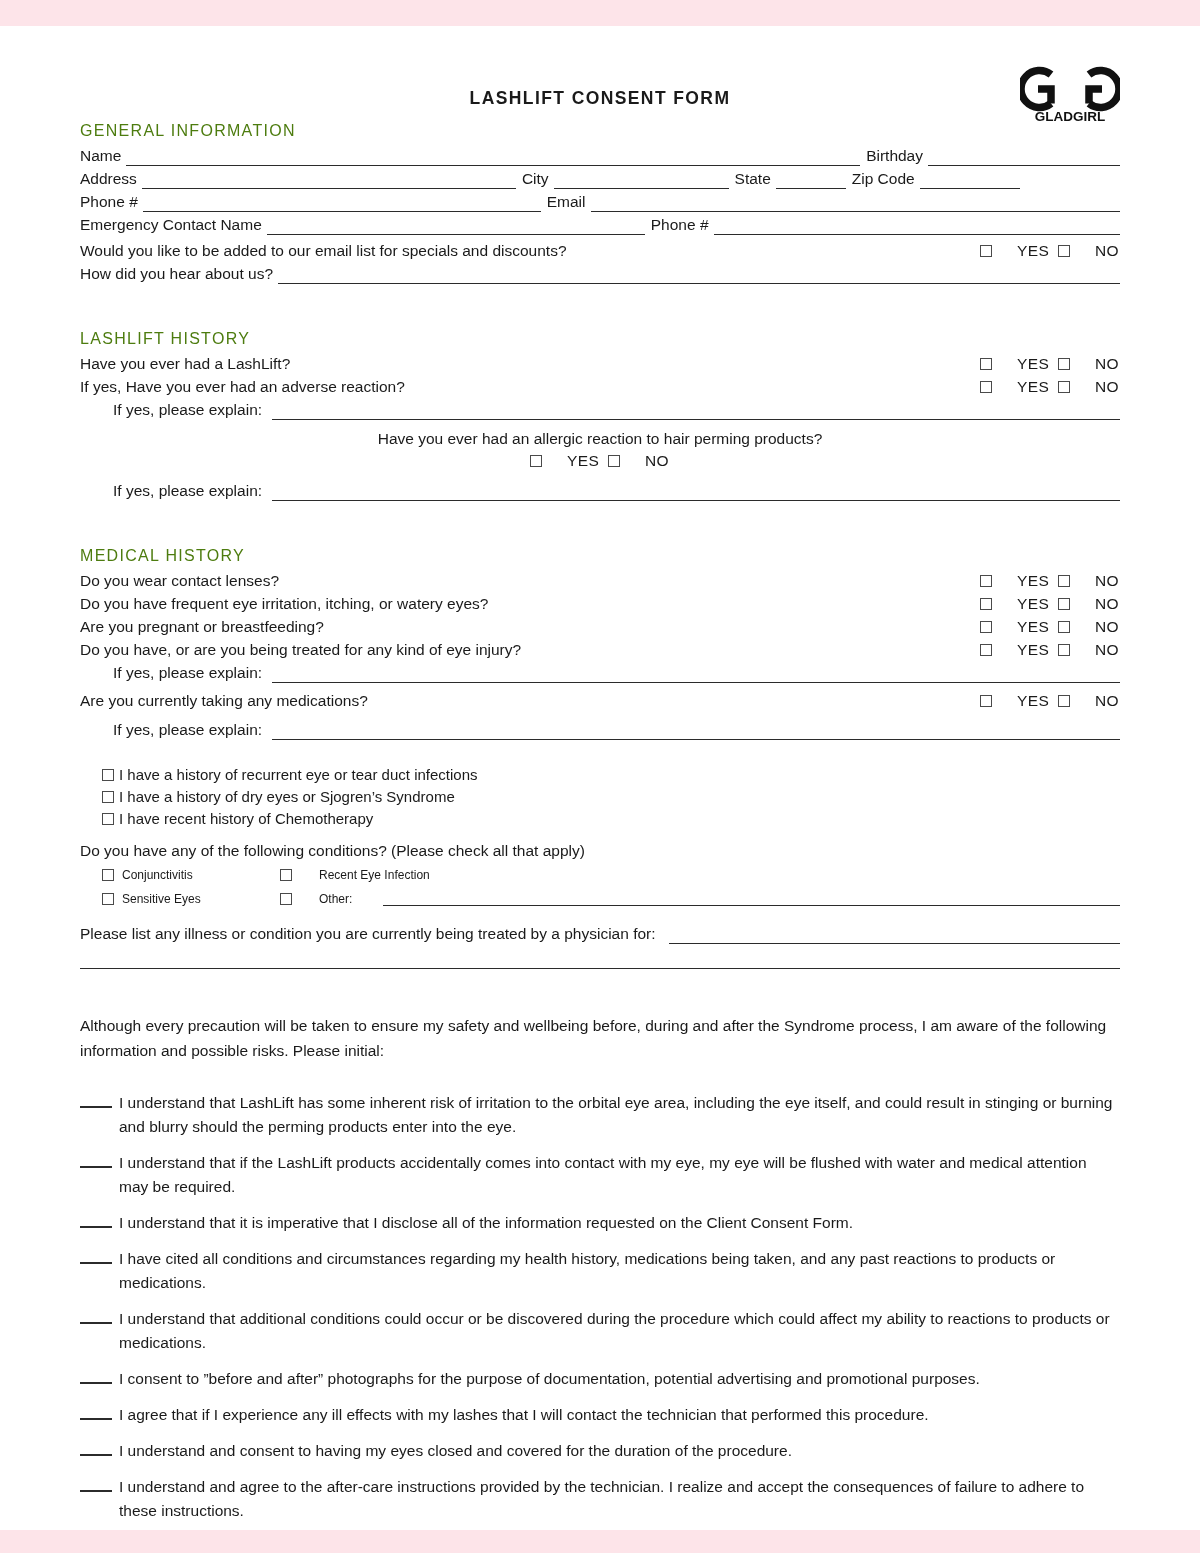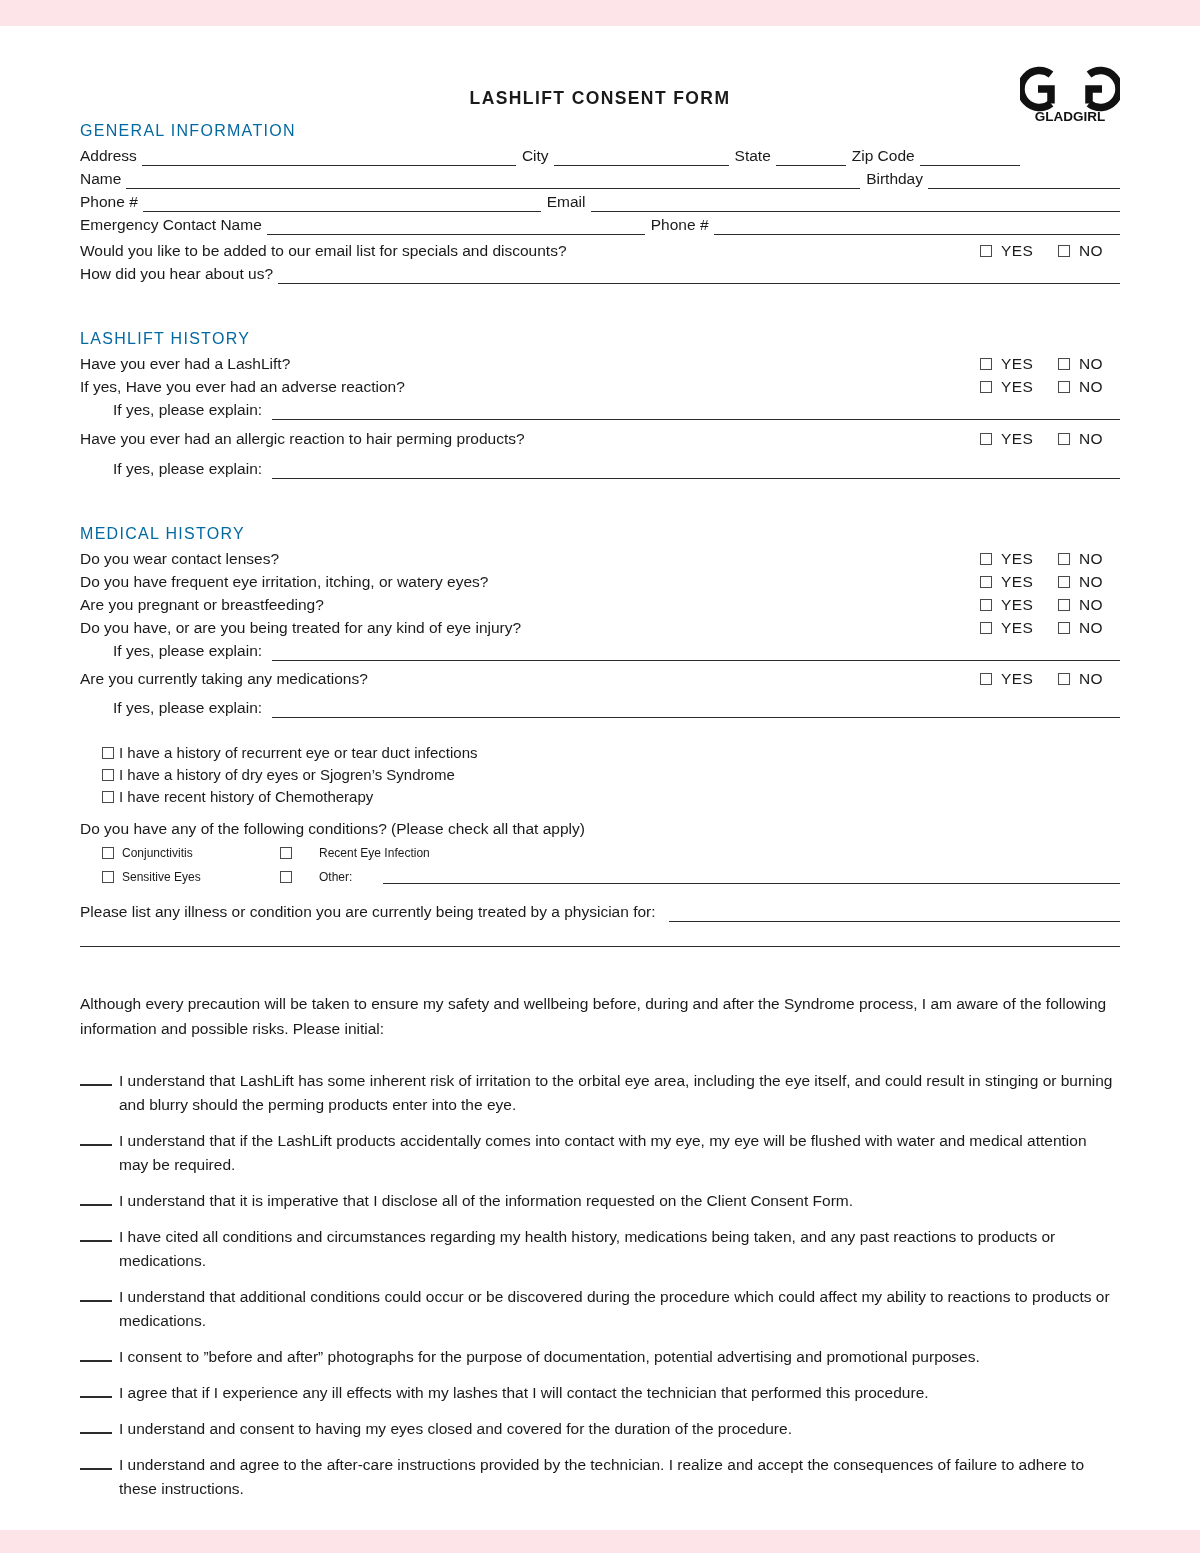--- a/index.html
+++ b/index.html
@@ -52,21 +52,21 @@
     width: 100px;
     height: 70px;
   }
   .logo svg { display: block; }
 
   
   .section-head {
     font-size: 16px;
     letter-spacing: 1.3px;
     margin-bottom: 5px;
-    color: #0369a1;
+    color: #4d7c0f;
   }
   .row {
     display: flex;
     align-items: flex-end;
     font-size: 15.5px;
     line-height: 21px;
     white-space: nowrap;
     margin-bottom: 2px;
   }
   .lbl { flex: 0 0 auto; padding-right: 5px; }
@@ -98,21 +98,21 @@
   .yn-yes { width: 78px; display: flex; align-items: center; }
   .yn-no  { width: 62px; display: flex; align-items: center; }
   .cbox {
     display: inline-block;
     width: 12px; height: 12px;
     border: 1.3px solid #4a4a4a;
     margin-right: 9px;
     flex: 0 0 auto;
     background: #fff;
   }
-  .yn-lbl { font-size: 15.5px; letter-spacing: .4px; }
+  .yn-lbl { font-size: 15.5px; letter-spacing: .4px; margin-left: 16px; }
 
   .explain-row {
     display: flex;
     align-items: flex-end;
     font-size: 15.5px;
     line-height: 21px;
     padding-left: 33px;
     margin-top: 1px;
     margin-bottom: 2px;
   }
@@ -206,44 +206,44 @@
           <path d="M138 41 A37 37 0 1 1 138 99"></path>
           <path d="M138 99 L138 70 L164 70" stroke-width="15" fill="none"></path>
         </g>
         <text x="100" y="134" font-family="'Liberation Sans', sans-serif" font-size="27" font-weight="bold" text-anchor="middle" fill="#111">GLADGIRL</text>
       </svg>
     </div>
   </div>
 
   <div>
     <div class="section-head">GENERAL INFORMATION</div>
+
+    <div class="row">
+      <span class="lbl">Name</span>
+      <span class="fill"></span>
+      <span class="spacer-sm"></span>
+      <span class="lbl">Birthday</span>
+      <span class="fill w-bday"></span>
+    </div>
 
     <div class="row">
       <span class="lbl">Address</span>
       <span class="fill w-addr"></span>
       <span class="spacer-sm"></span>
       <span class="lbl">City</span>
       <span class="fill w-city"></span>
       <span class="spacer-sm"></span>
       <span class="lbl">State</span>
       <span class="fill w-state"></span>
       <span class="spacer-sm"></span>
       <span class="lbl">Zip Code</span>
       <span class="fill w-zip"></span>
     </div>
 
     <div class="row">
-      <span class="lbl">Name</span>
-      <span class="fill"></span>
-      <span class="spacer-sm"></span>
-      <span class="lbl">Birthday</span>
-      <span class="fill w-bday"></span>
-    </div>
-
-    <div class="row">
       <span class="lbl">Phone #</span>
       <span class="fill w-phone"></span>
       <span class="spacer-sm"></span>
       <span class="lbl">Email</span>
       <span class="fill"></span>
     </div>
 
     <div class="row">
       <span class="lbl">Emergency Contact Name</span>
       <span class="fill w-emg"></span>
@@ -303,21 +303,21 @@
           <span class="yn-lbl">NO</span>
         </span>
       </span>
     </div>
 
     <div class="explain-row">
       <span class="lbl">If yes, please explain:</span>
       <span class="fill"></span>
     </div>
 
-    <div class="q-row" style="margin-top:8px;">
+    <div class="q-row" style="margin-top:8px;flex-direction:column;">
       <span class="q-text">Have you ever had an allergic reaction to hair perming products?</span>
       <span class="yn">
         <span class="yn-yes">
           <span class="cbox"></span>
           <span class="yn-lbl">YES</span>
         </span>
         <span class="yn-no">
           <span class="cbox"></span>
           <span class="yn-lbl">NO</span>
         </span>

